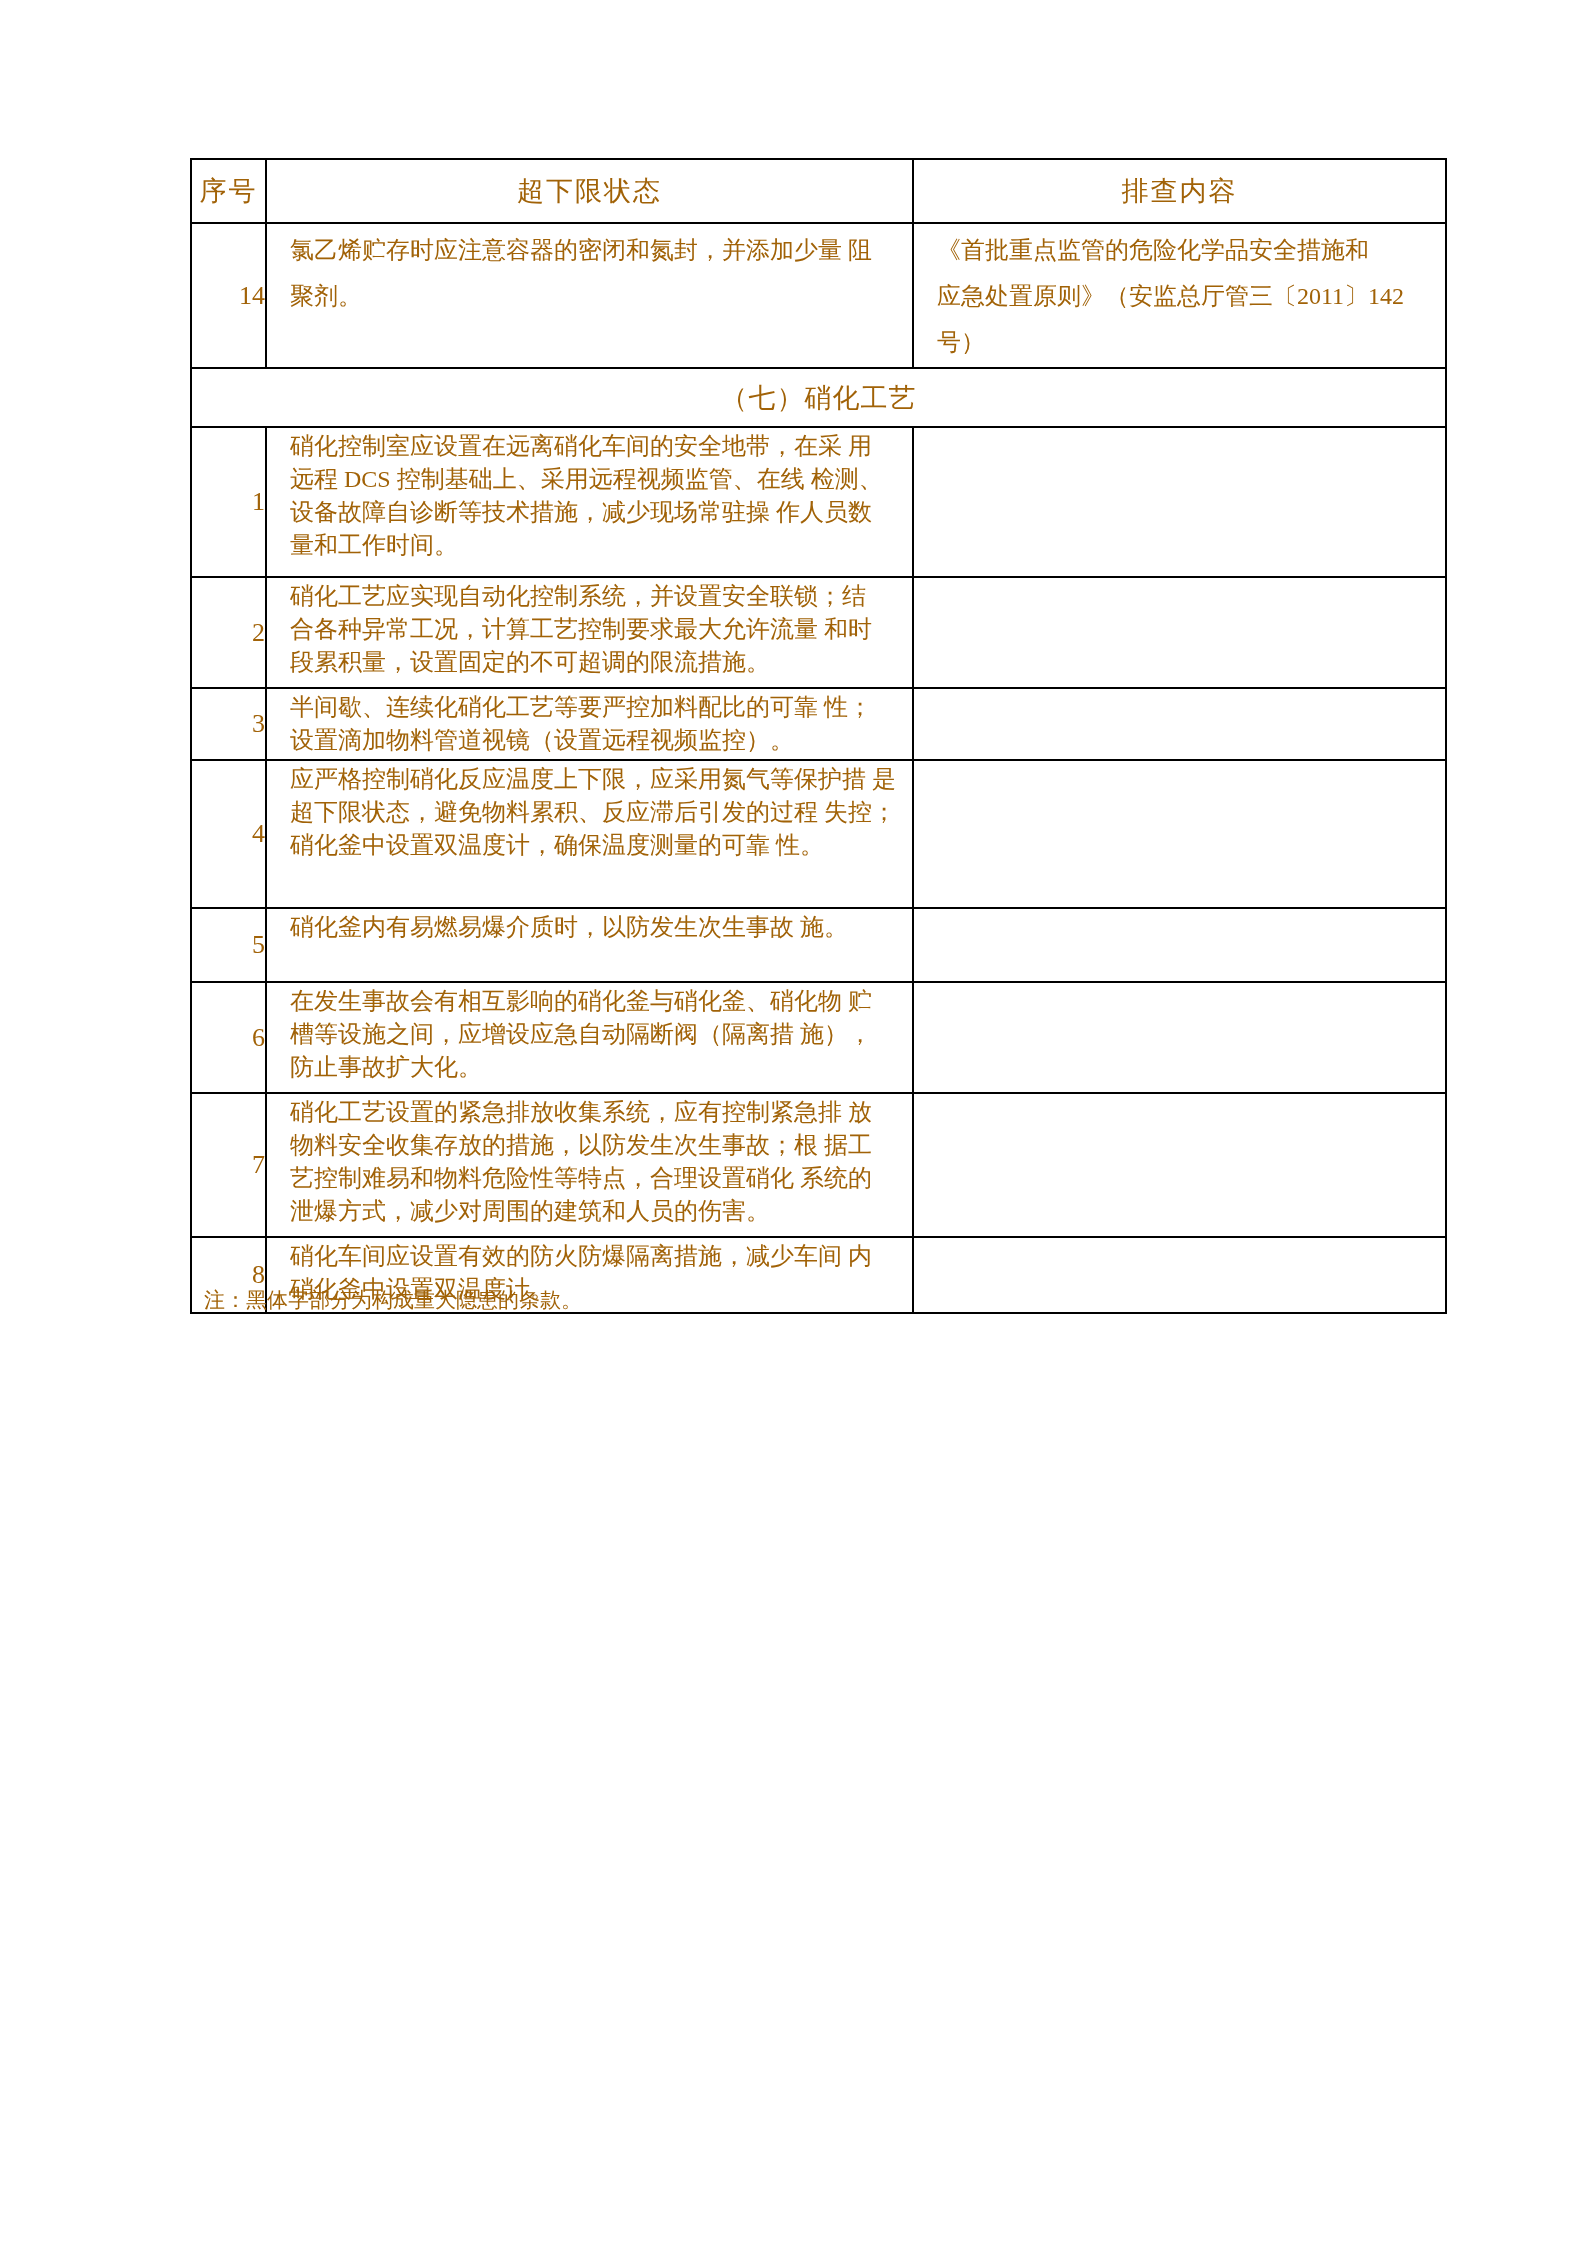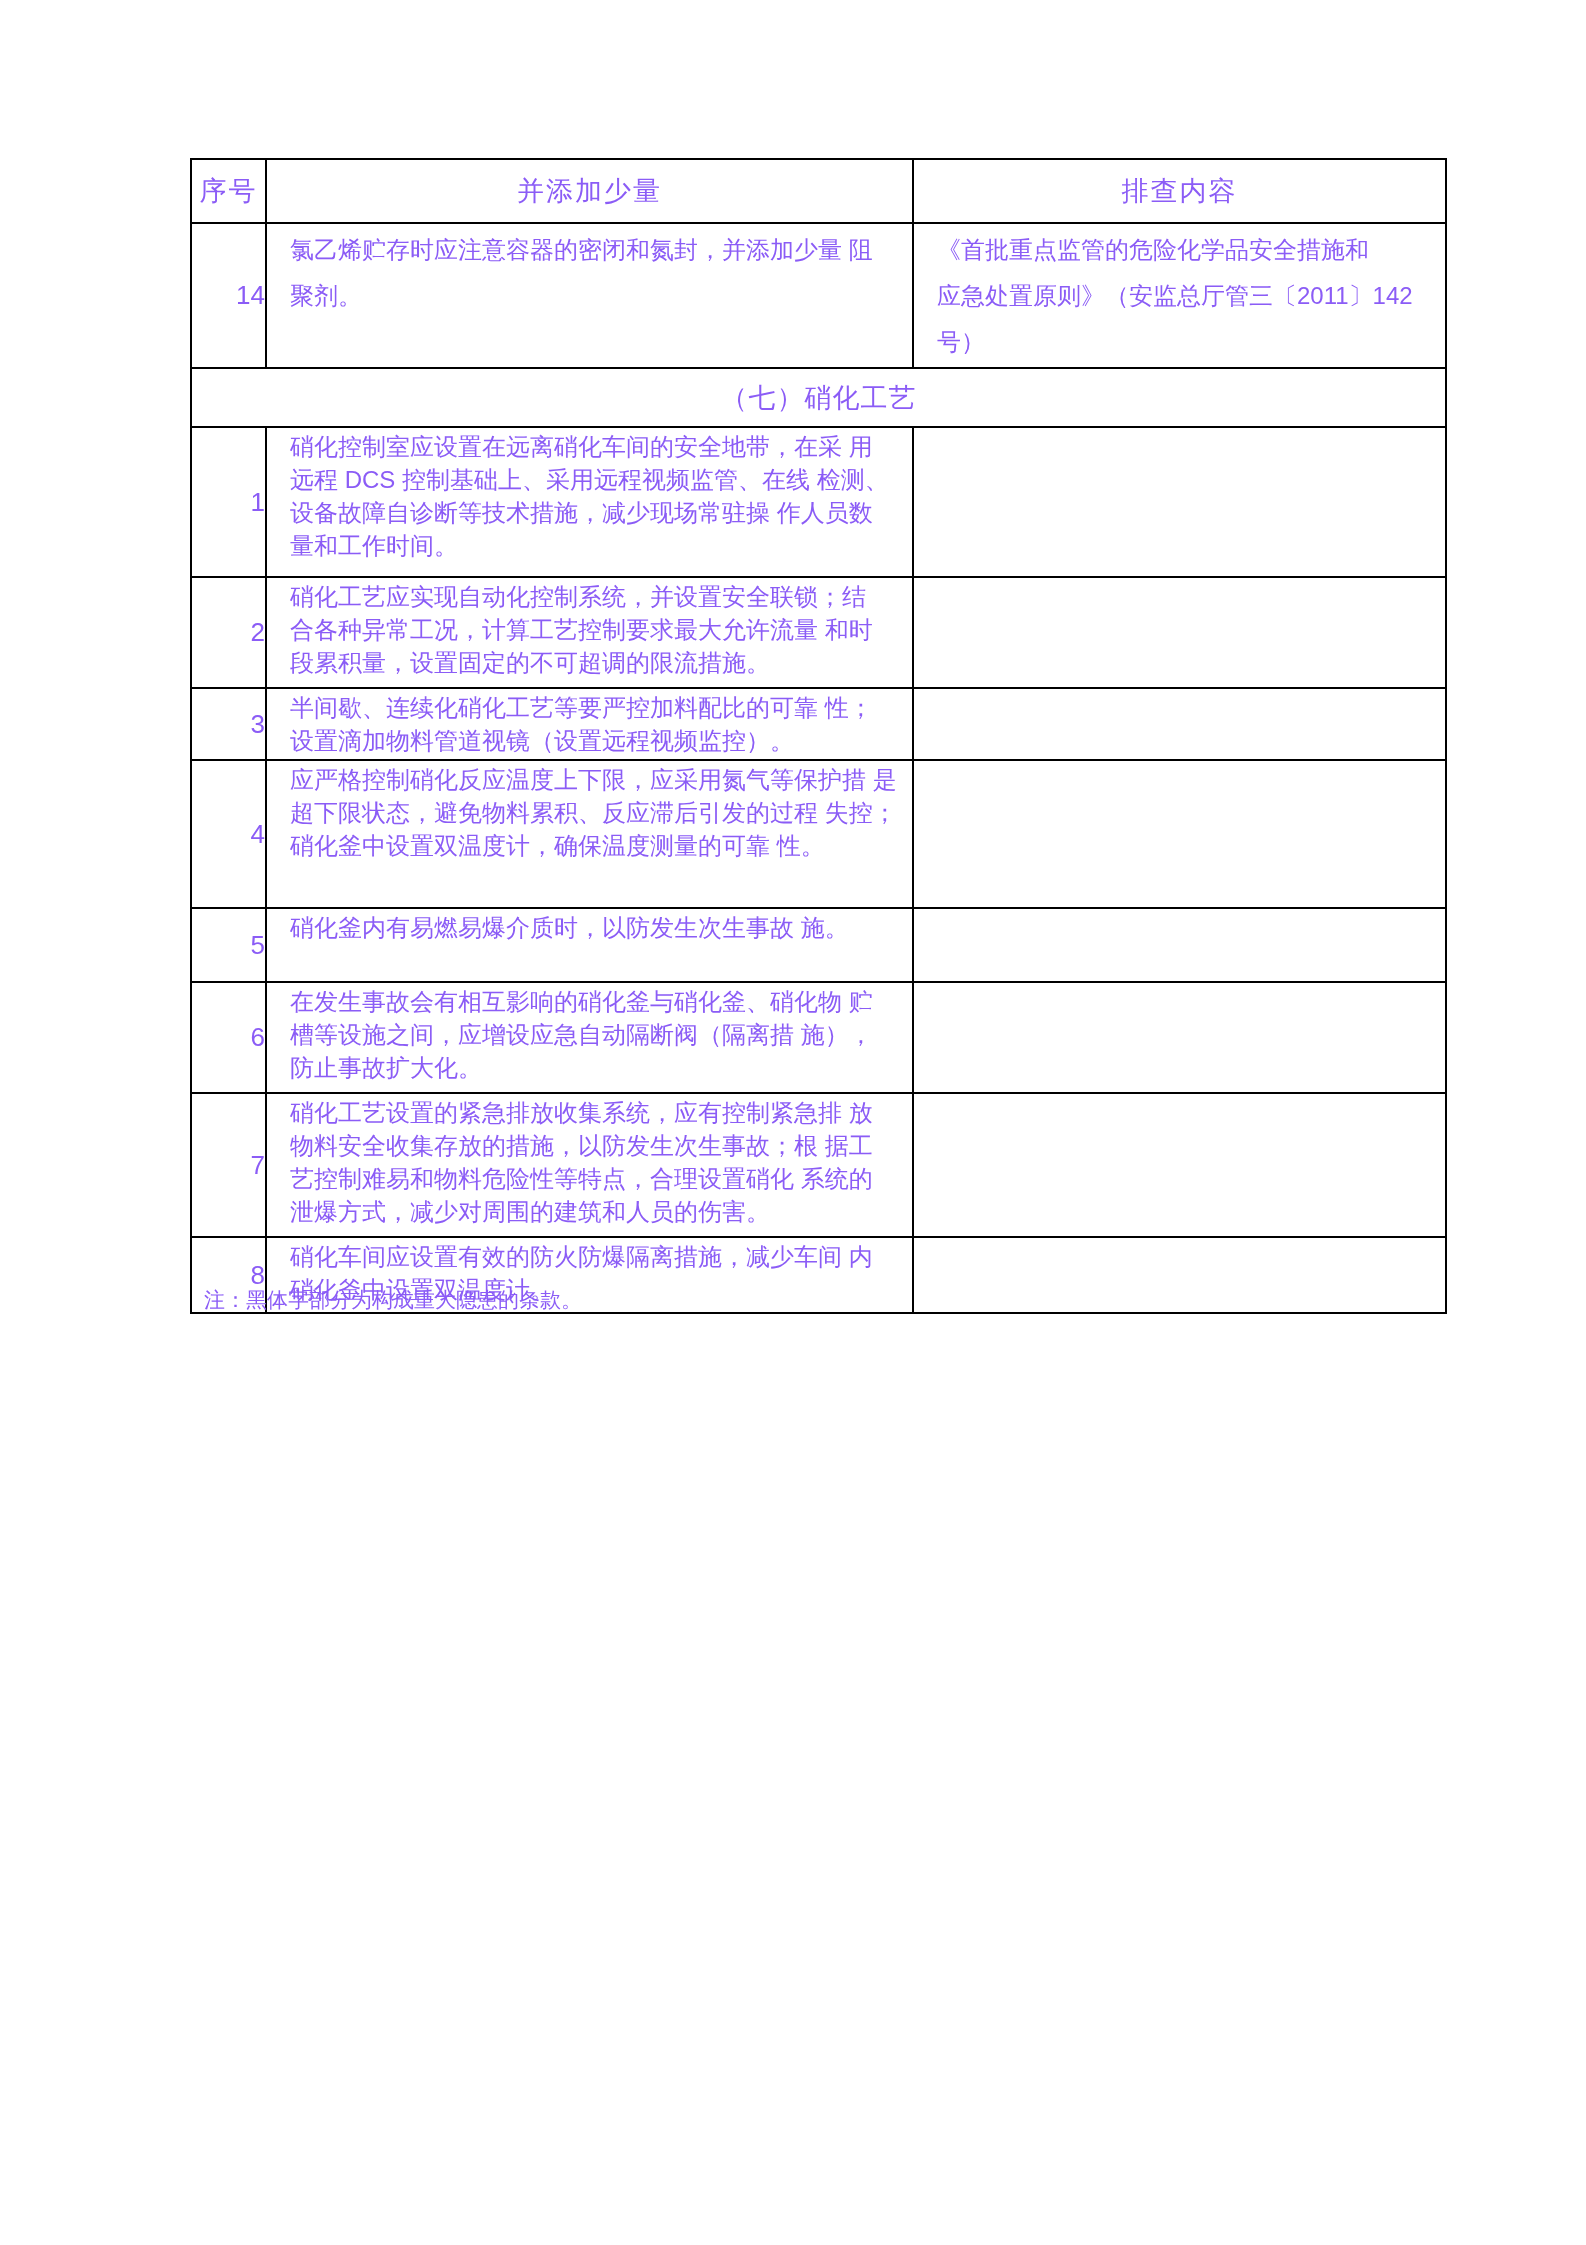--- a/index.html
+++ b/index.html
@@ -1,22 +1,22 @@
 <!DOCTYPE html>
 <html><head>
 <meta charset="utf-8">
 <style>
   html, body { margin: 0; padding: 0; background: #ffffff; }
   .page {
     position: relative;
     width: 1586px;
     height: 2245px;
     background: #ffffff;
-    color: #8b5cf6;
-    font-family: Liberation Sans, sans-serif;
+    color: #a16207;
+    font-family: Liberation Serif, serif;
     overflow: hidden;
   }
   table.checklist {
     position: absolute;
     left: 190px;
     top: 158px;
     width: 1255px;
     border-collapse: collapse;
     table-layout: fixed;
   }
@@ -74,21 +74,21 @@
   <table class="checklist">
     <colgroup>
       <col style="width:75px">
       <col style="width:647px">
       <col style="width:533px">
     </colgroup>
 
     <tbody>
         <tr style="height:64px">
       <th class="hdr">序号</th>
-      <th class="hdr">并添加少量</th>
+      <th class="hdr">超下限状态</th>
       <th class="hdr">排查内容</th>
     </tr>
 
     <tr class="r14" style="height:110px">
       <td class="num">14</td>
       <td class="cell">氯乙烯贮存时应注意容器的密闭和氮封，并添加少量 阻
 聚剂。</td>
       <td class="cell">《首批重点监管的危险化学品安全措施和
 应急处置原则》（安监总厅管三〔2011〕142
 号）</td>

